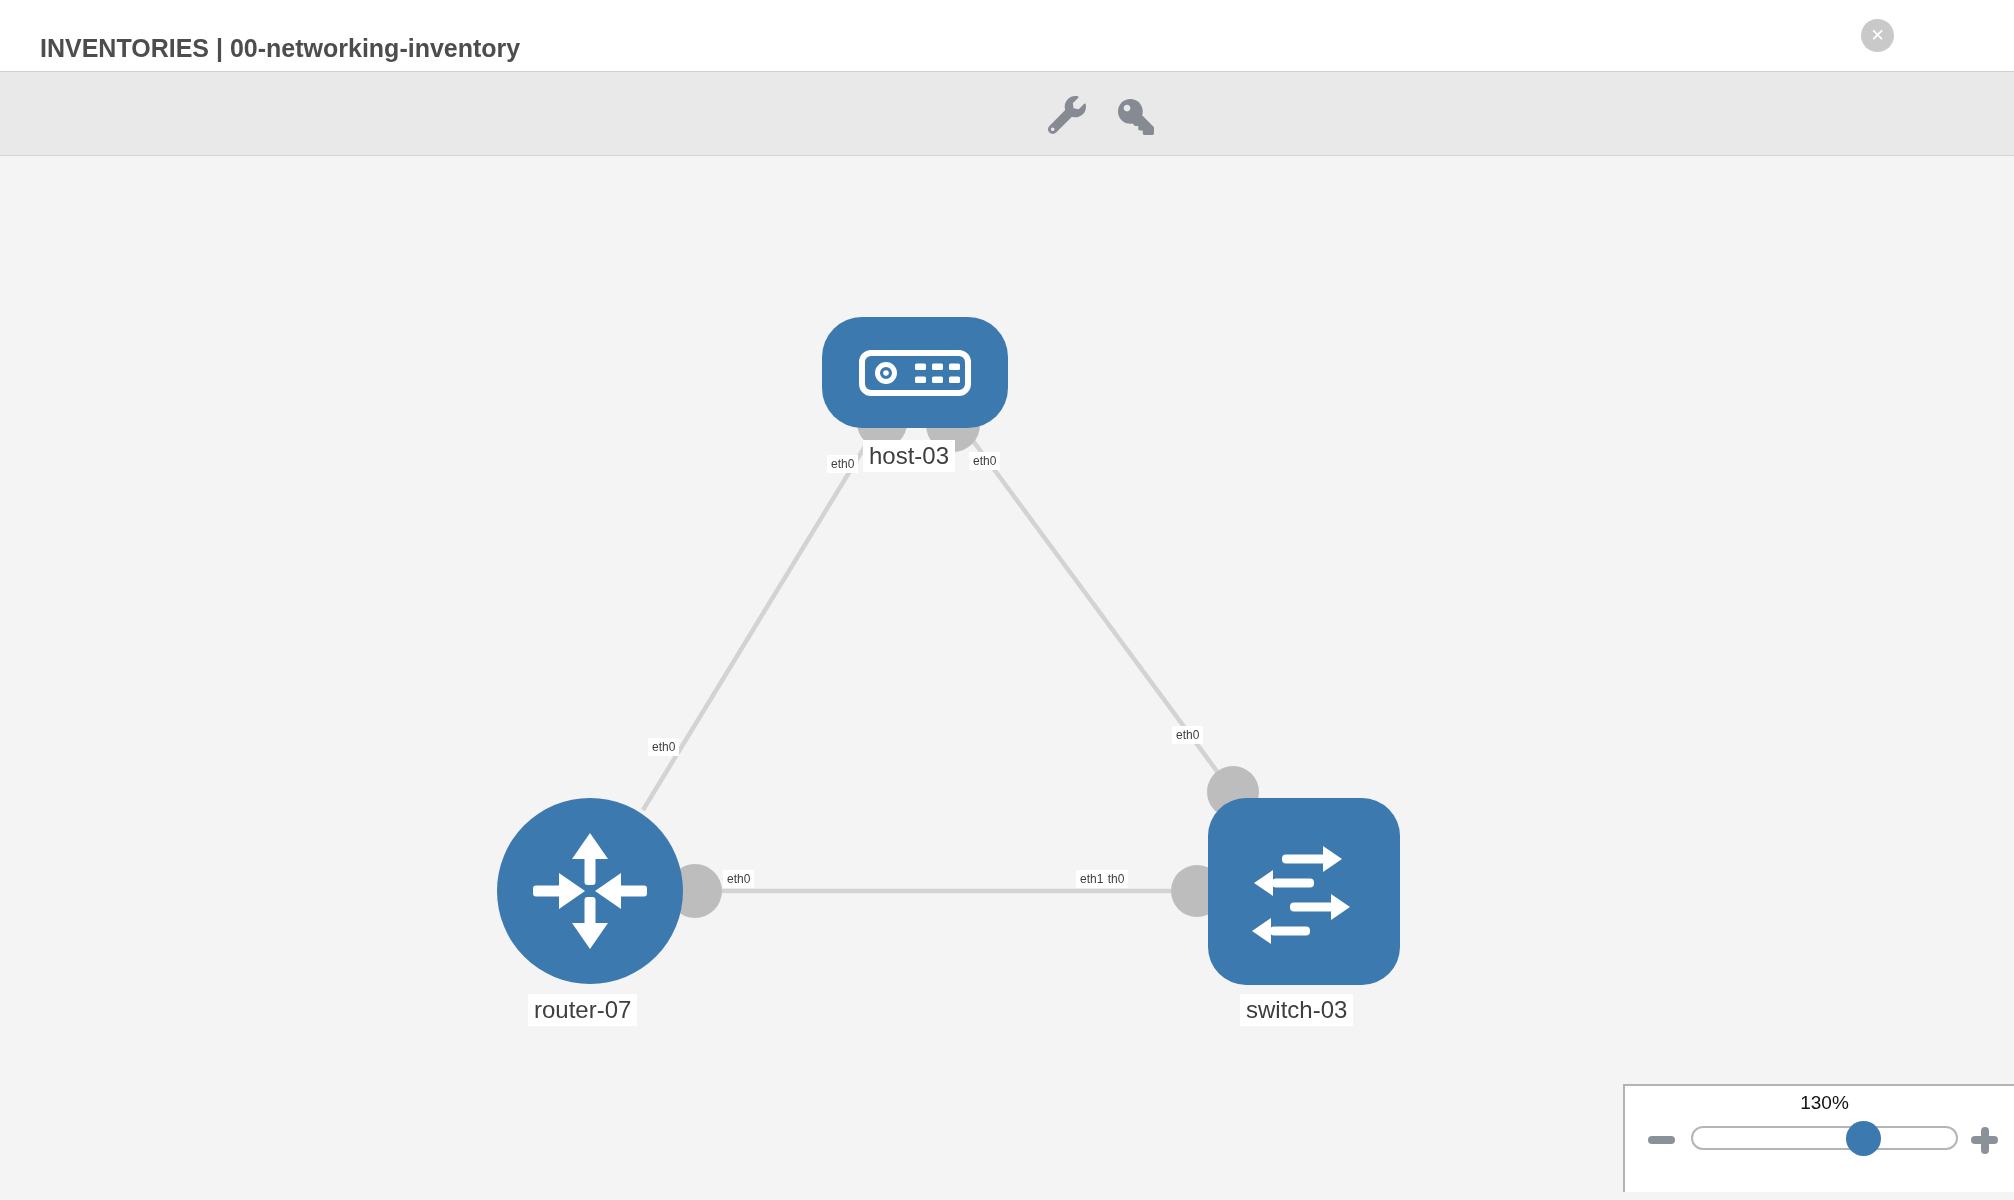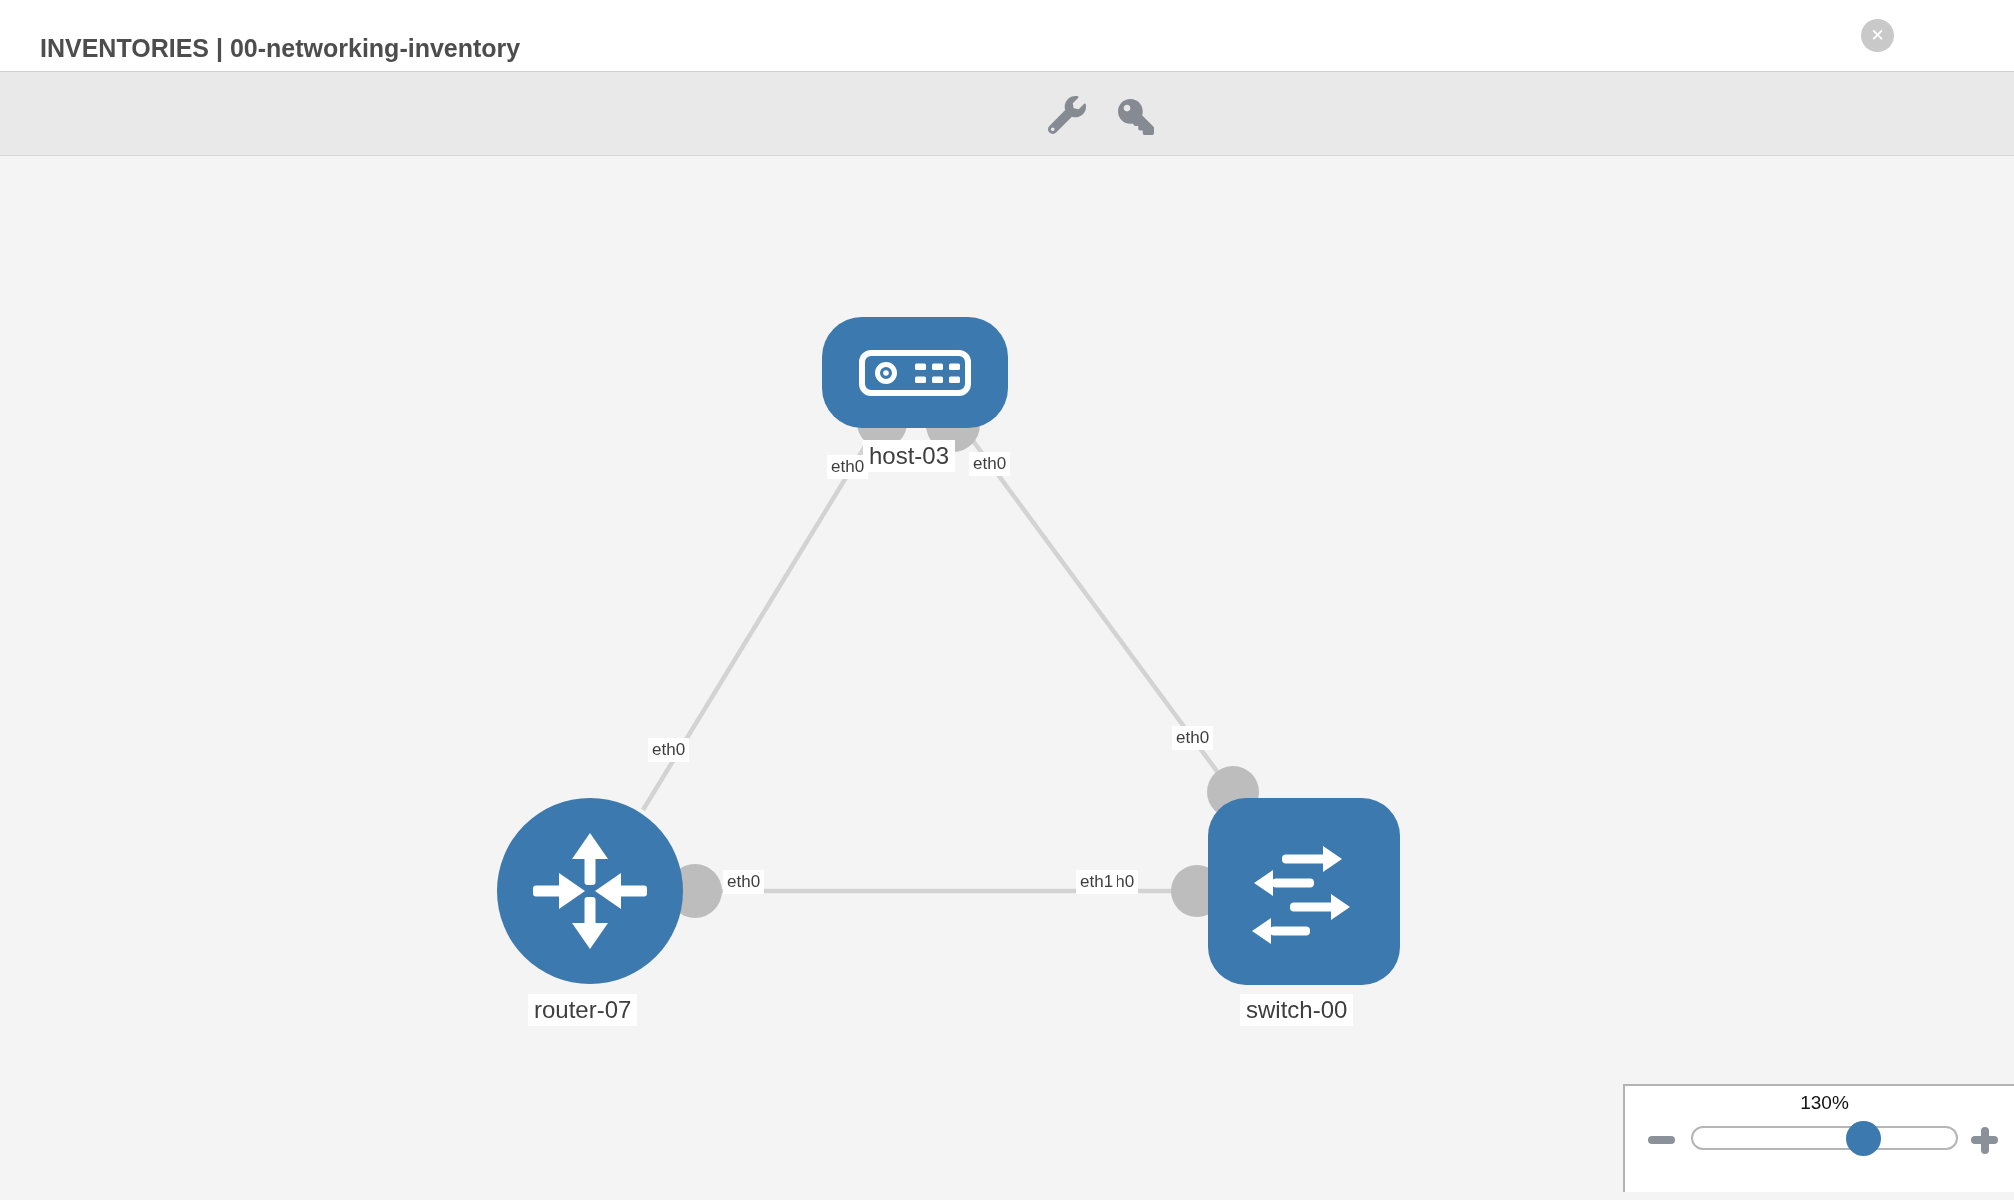--- a/index.html
+++ b/index.html
@@ -45,21 +45,21 @@
   .links-svg circle{fill:var(--endpoint-gray);}
 
   .node{position:absolute;display:flex;align-items:center;justify-content:center;
         background:var(--node-blue);cursor:pointer;z-index:5;}
   .node-host{left:822px;top:317px;width:186px;height:111px;border-radius:40px;}
   .node-router{left:497px;top:798px;width:186px;height:186px;border-radius:50%;}
   .node-switch{left:1208px;top:798px;width:192px;height:187px;border-radius:38px;}
 
   .node-label{position:absolute;background:#ffffff;color:#3e3e3e;font-size:24px;
               padding:2px 6px;z-index:10;white-space:nowrap;}
-  .if-label{position:absolute;background:#ffffff;color:#3e3e3e;font-size:17px;
+  .if-label{position:absolute;background:#ffffff;color:#3e3e3e;font-size:12px;
             padding:2px 4px;z-index:10;white-space:nowrap;}
   .if-over{z-index:11;}
 
   
   .zoom-panel{position:absolute;left:1623px;top:1084px;width:391px;height:108px;background:#ffffff;
               border-left:2px solid #b3b3b3;border-top:2px solid #b3b3b3;box-sizing:border-box;z-index:20;}
   .zoom-level{position:absolute;left:66px;top:6px;width:267px;text-align:center;
               font-size:19px;color:#111111;}
   .zoom-minus,.zoom-plus{position:absolute;cursor:pointer;}
   .zoom-minus{left:23px;top:50px;width:27px;height:8px;background:#8b9198;border-radius:4px;}
@@ -151,21 +151,21 @@
       <polygon points="16,57 35,44 35,70"></polygon>
       <rect x="52" y="76.5" width="44" height="9" rx="4"></rect>
       <polygon points="112,81 93,68 93,94"></polygon>
       <rect x="32" y="100.5" width="40" height="9" rx="4"></rect>
       <polygon points="14,105 33,92 33,118"></polygon>
     </svg>
   </div>
 
   <span class="node-label" style="left:863px;top:440px">host-03</span>
   <span class="node-label" style="left:528px;top:994px">router-07</span>
-  <span class="node-label" style="left:1240px;top:994px">switch-00</span>
+  <span class="node-label" style="left:1240px;top:994px">switch-03</span>
 
   <span class="if-label" style="left:827px;top:455px">eth0</span>
   <span class="if-label" style="left:969px;top:452px">eth0</span>
   <span class="if-label" style="left:648px;top:738px">eth0</span>
   <span class="if-label" style="left:723px;top:870px">eth0</span>
   <span class="if-label" style="left:1172px;top:726px">eth0</span>
   <span class="if-label" style="left:1097px;top:870px">eth0</span>
   <span class="if-label if-over" style="left:1076px;top:870px">eth1</span>
 
   <div class="zoom-panel">

